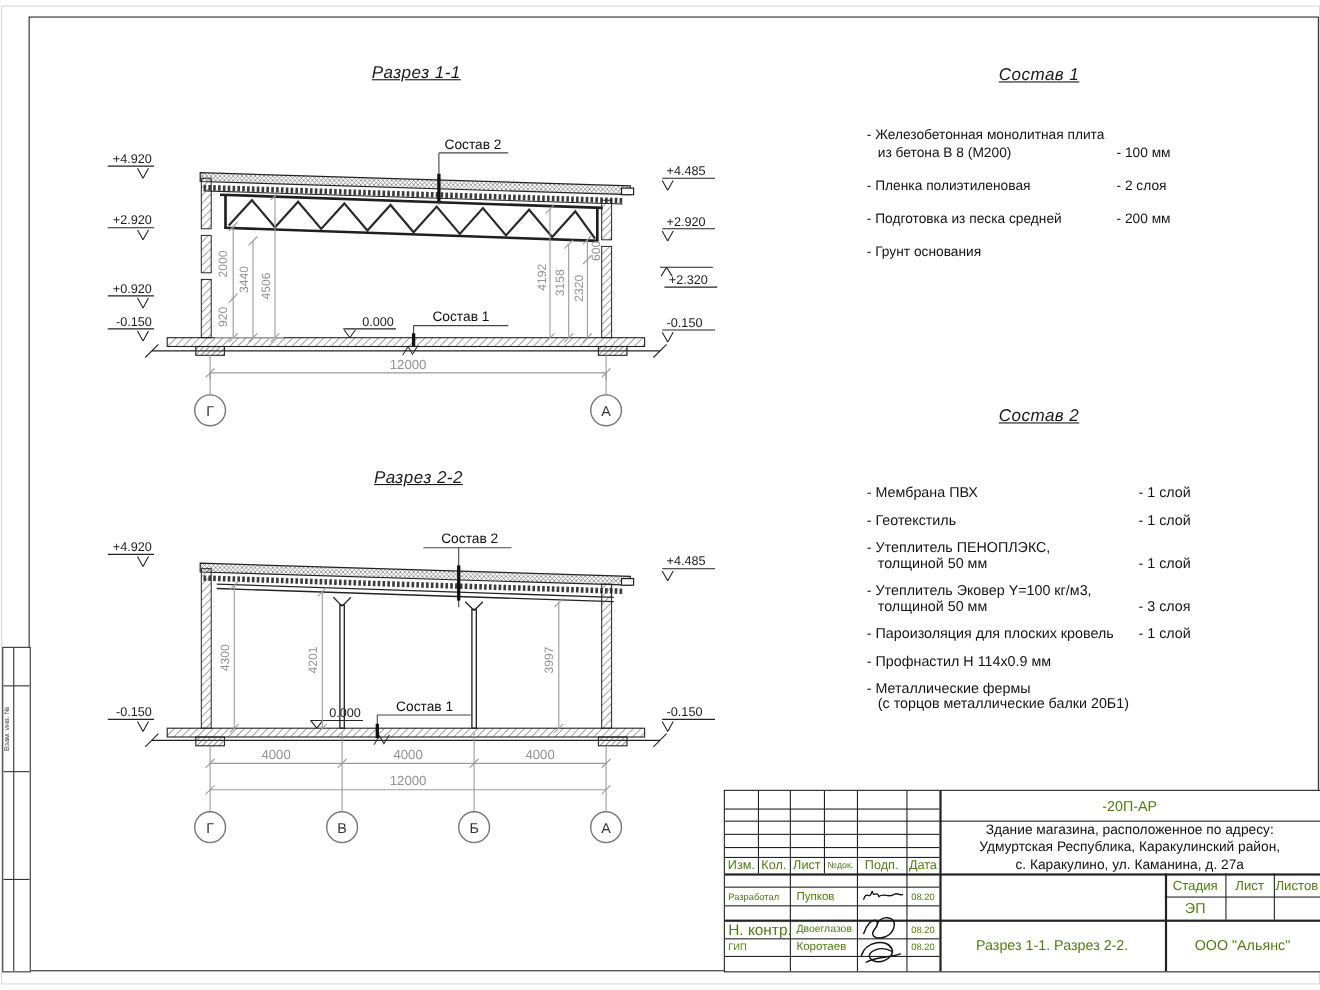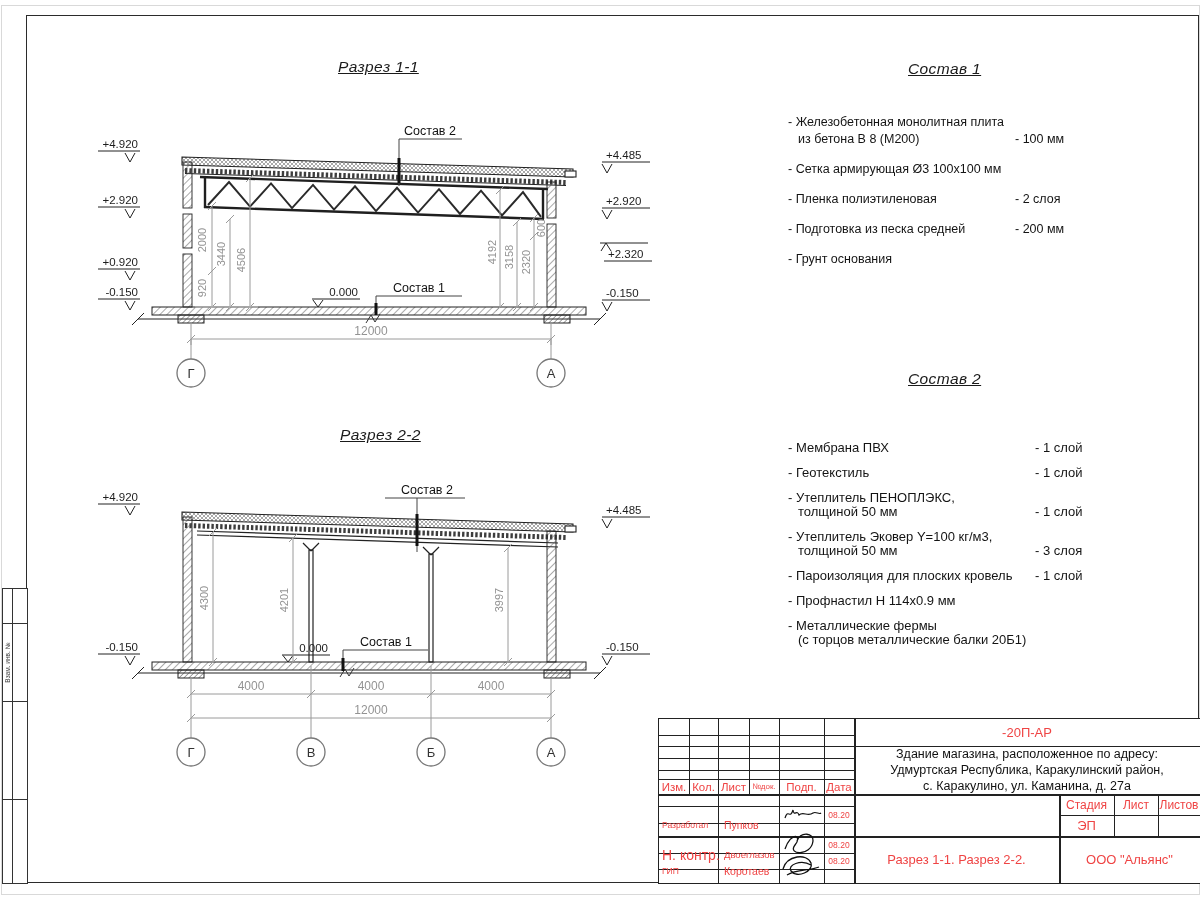--- a/index.html
+++ b/index.html
@@ -19,22 +19,22 @@
   .ci .l2{padding-left:10px;}
   .ci .val{position:absolute;bottom:0;white-space:nowrap;}
   #comp1 .ci{font-size:12.5px;line-height:17px;margin-bottom:13px;}
   #comp1 .val{left:227px;}
   #comp2 .ci{font-size:13px;line-height:14px;margin-bottom:11px;}
   #comp2 .val{left:247px;}
   
   #tblock{left:658px;top:718px;width:541px;height:164px;border:1.6px solid #222;background:#fff;}
   .tl{position:absolute;background:#222;}
   .tcell{position:absolute;display:flex;align-items:center;justify-content:center;
-         color:#ef4444;overflow:hidden;white-space:nowrap;}
-  .tcell.left{justify-content:flex-start;padding-left:3px;margin-top:10px;}
+         color:#4d7c0f;overflow:hidden;white-space:nowrap;}
+  .tcell.left{justify-content:flex-start;padding-left:3px;}
   
   #sidestamp{left:2px;top:588px;width:24px;height:294px;border:1.2px solid #333;overflow:hidden;background:#fff;}
   .ss-h{position:absolute;left:0;width:100%;height:1px;background:#333;}
   .ss-v{position:absolute;top:0;width:1px;height:100%;background:#333;left:9px;}
   .vtext{position:absolute;left:-34px;top:69px;width:76px;height:9px;transform:rotate(-90deg);
          font-size:6.5px;color:#444;text-align:center;line-height:9px;}
   
   text{font-family:"Liberation Sans", sans-serif;}
   .dim{font-size:11px;fill:#939393;}
   .elev{font-size:11.5px;fill:#1d1d1d;}
@@ -292,23 +292,20 @@
   <div class="abs sec-title" style="left:908px;top:60px">Состав 1</div>
   <div class="abs sec-title" style="left:908px;top:370px">Состав 2</div>
 
   <div class="abs comp-list" id="comp1" style="left:788px;top:114px">
     <div class="ci">
       <div class="l1">- Железобетонная  монолитная плита</div>
       <div class="l2">из бетона В 8 (М200)</div>
       <div class="val">- 100 мм</div>
     </div>
     <div class="ci">
-      <div class="l1">- Сетка армирующая Ø3 100х100 мм</div>
-    </div>
-    <div class="ci">
       <div class="l1">- Пленка полиэтиленовая</div>
       <div class="val">-  2 слоя</div>
     </div>
     <div class="ci">
       <div class="l1">- Подготовка из песка средней</div>
       <div class="val">- 200 мм</div>
     </div>
     <div class="ci">
       <div class="l1">- Грунт основания</div>
     </div>

